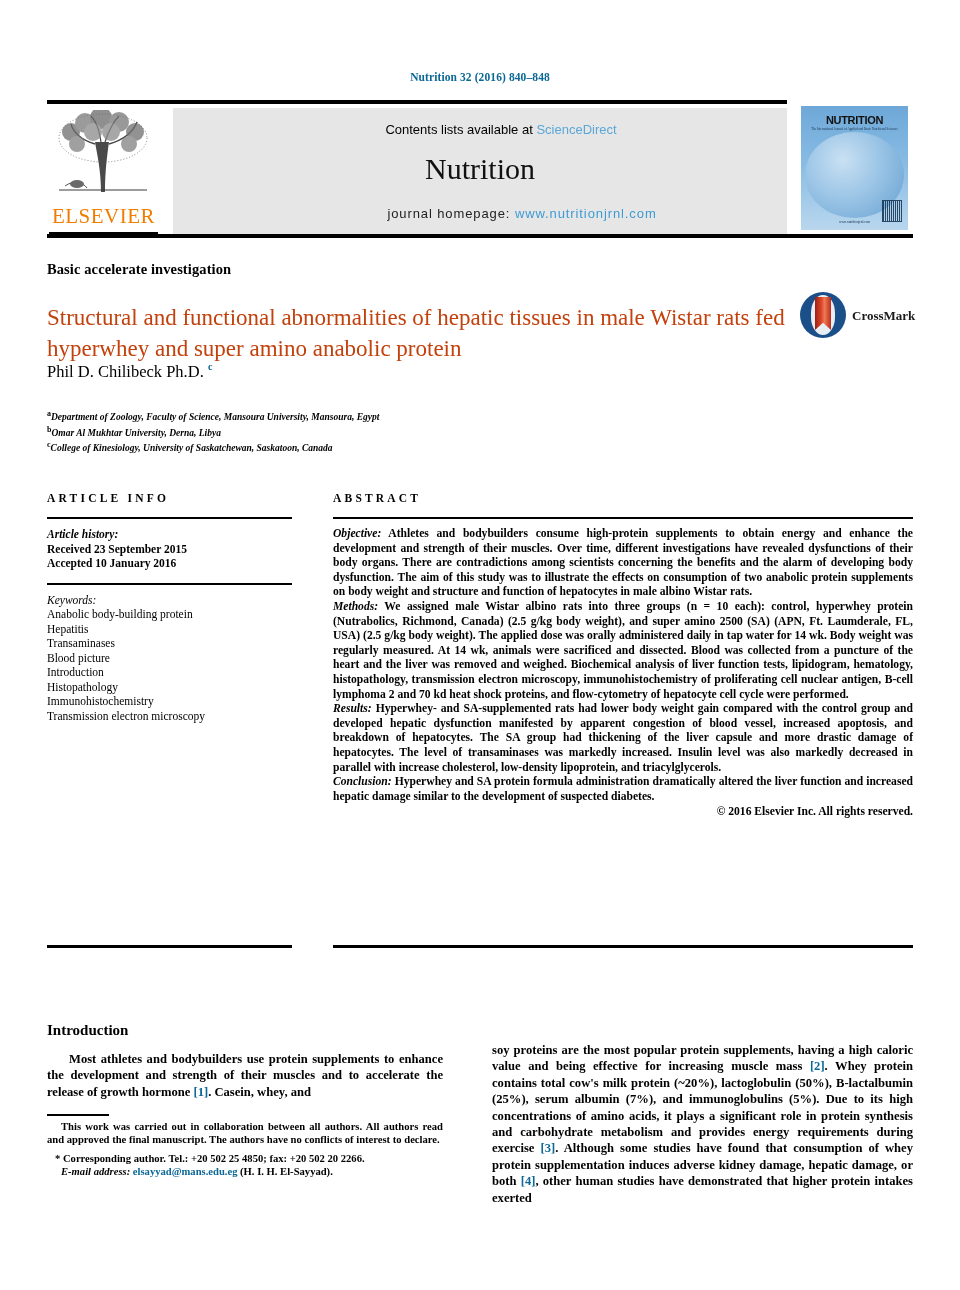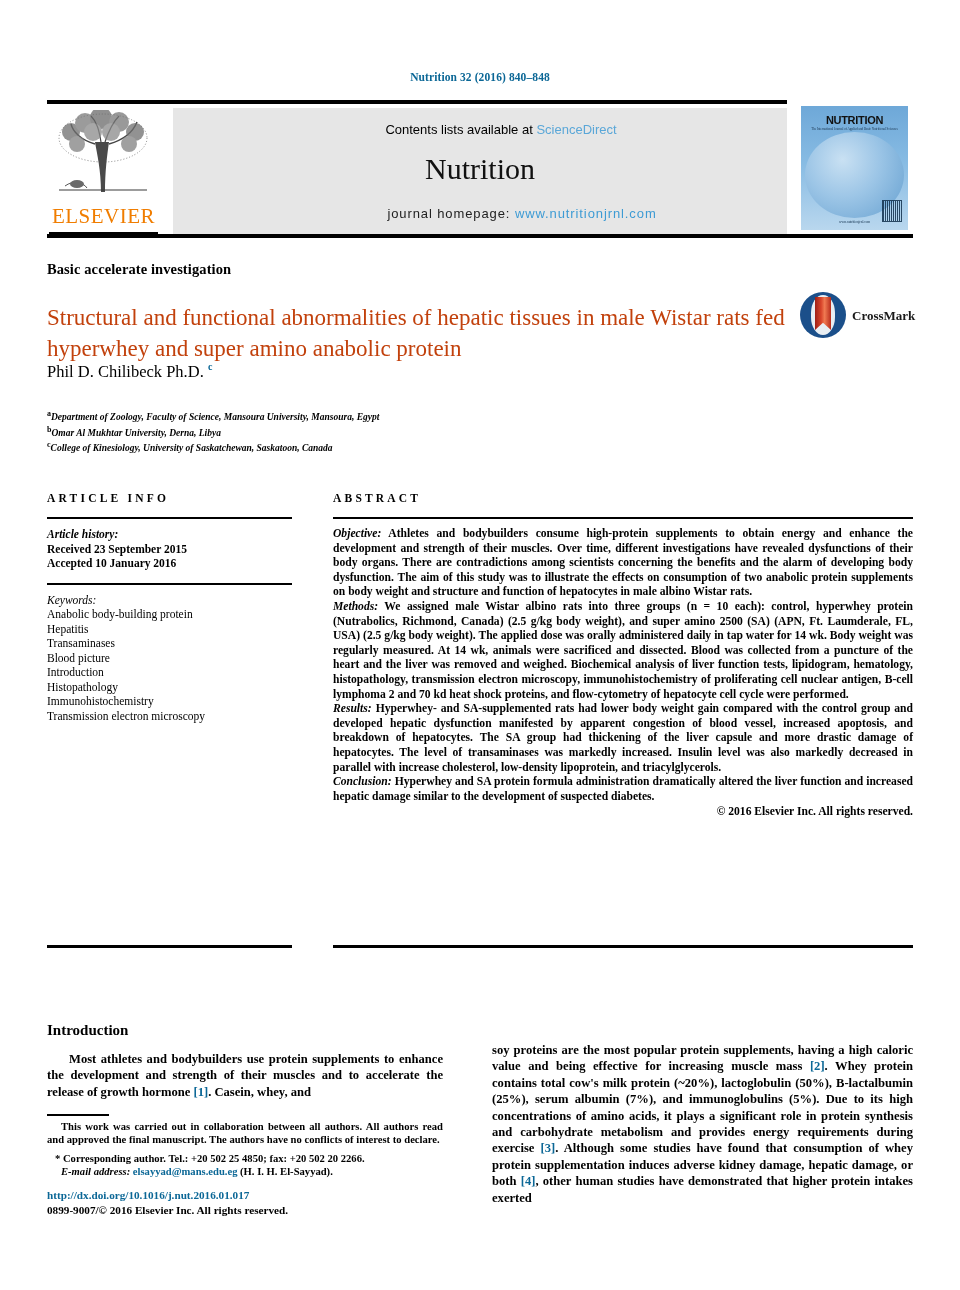--- a/index.html
+++ b/index.html
@@ -599,18 +599,14 @@
   <div class="body-right">
     <p class="body-text noindent"><span>soy proteins are the most popular protein supplements, having a high caloric value and being effective for increasing muscle mass </span><span class="ref">[2]</span><span>. Whey protein contains total cow's milk protein (~20%), lactoglobulin (50%), B-lactalbumin (25%), serum albumin (7%), and immunoglobulins (5%). Due to its high concentrations of amino acids, it plays a significant role in protein synthesis and carbohydrate metabolism and provides energy requirements during exercise </span><span class="ref">[3]</span><span>. Although some studies have found that consumption of whey protein supplementation induces adverse kidney damage, hepatic damage, or both </span><span class="ref">[4]</span><span>, other human studies have demonstrated that higher protein intakes exerted</span></p>
   </div>
 
   <div class="footnote-rule"></div>
   <div class="footnotes">
     <div class="fn-1">This work was carried out in collaboration between all authors. All authors read and approved the final manuscript. The authors have no conflicts of interest to declare.</div>
     <div class="fn-2"><span>*</span><span> Corresponding author. Tel.: +20 502 25 4850; fax: +20 502 20 2266.</span><br><span class="email-label">E-mail address:</span> <span class="link">elsayyad@mans.edu.eg</span><span> (H. I. H. El-Sayyad).</span></div>
   </div>
 
-  <div class="doi-block">
-    <div class="doi">http://dx.doi.org/10.1016/j.nut.2016.01.017</div>
-    <div>0899-9007/© 2016 Elsevier Inc. All rights reserved.</div>
-  </div>
 
 </div>
 
 </body></html>

